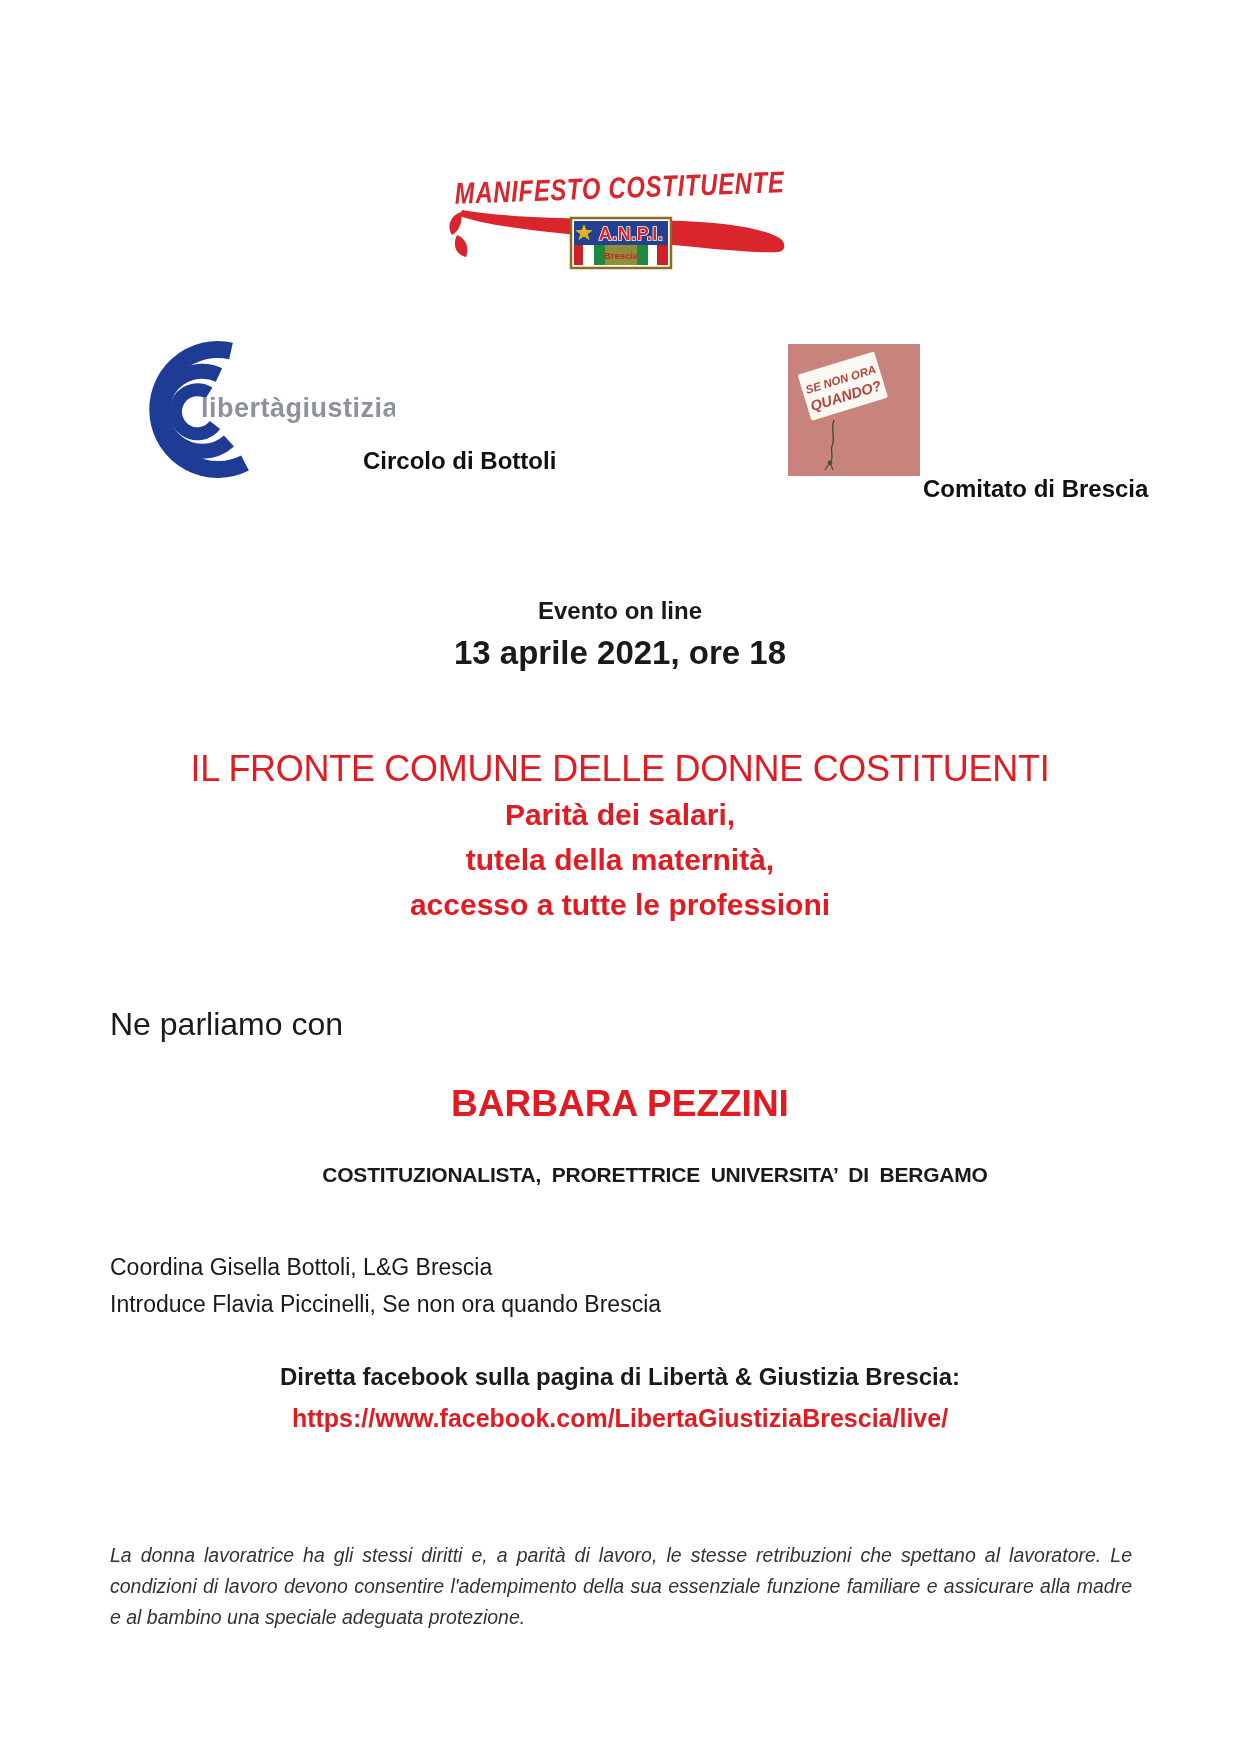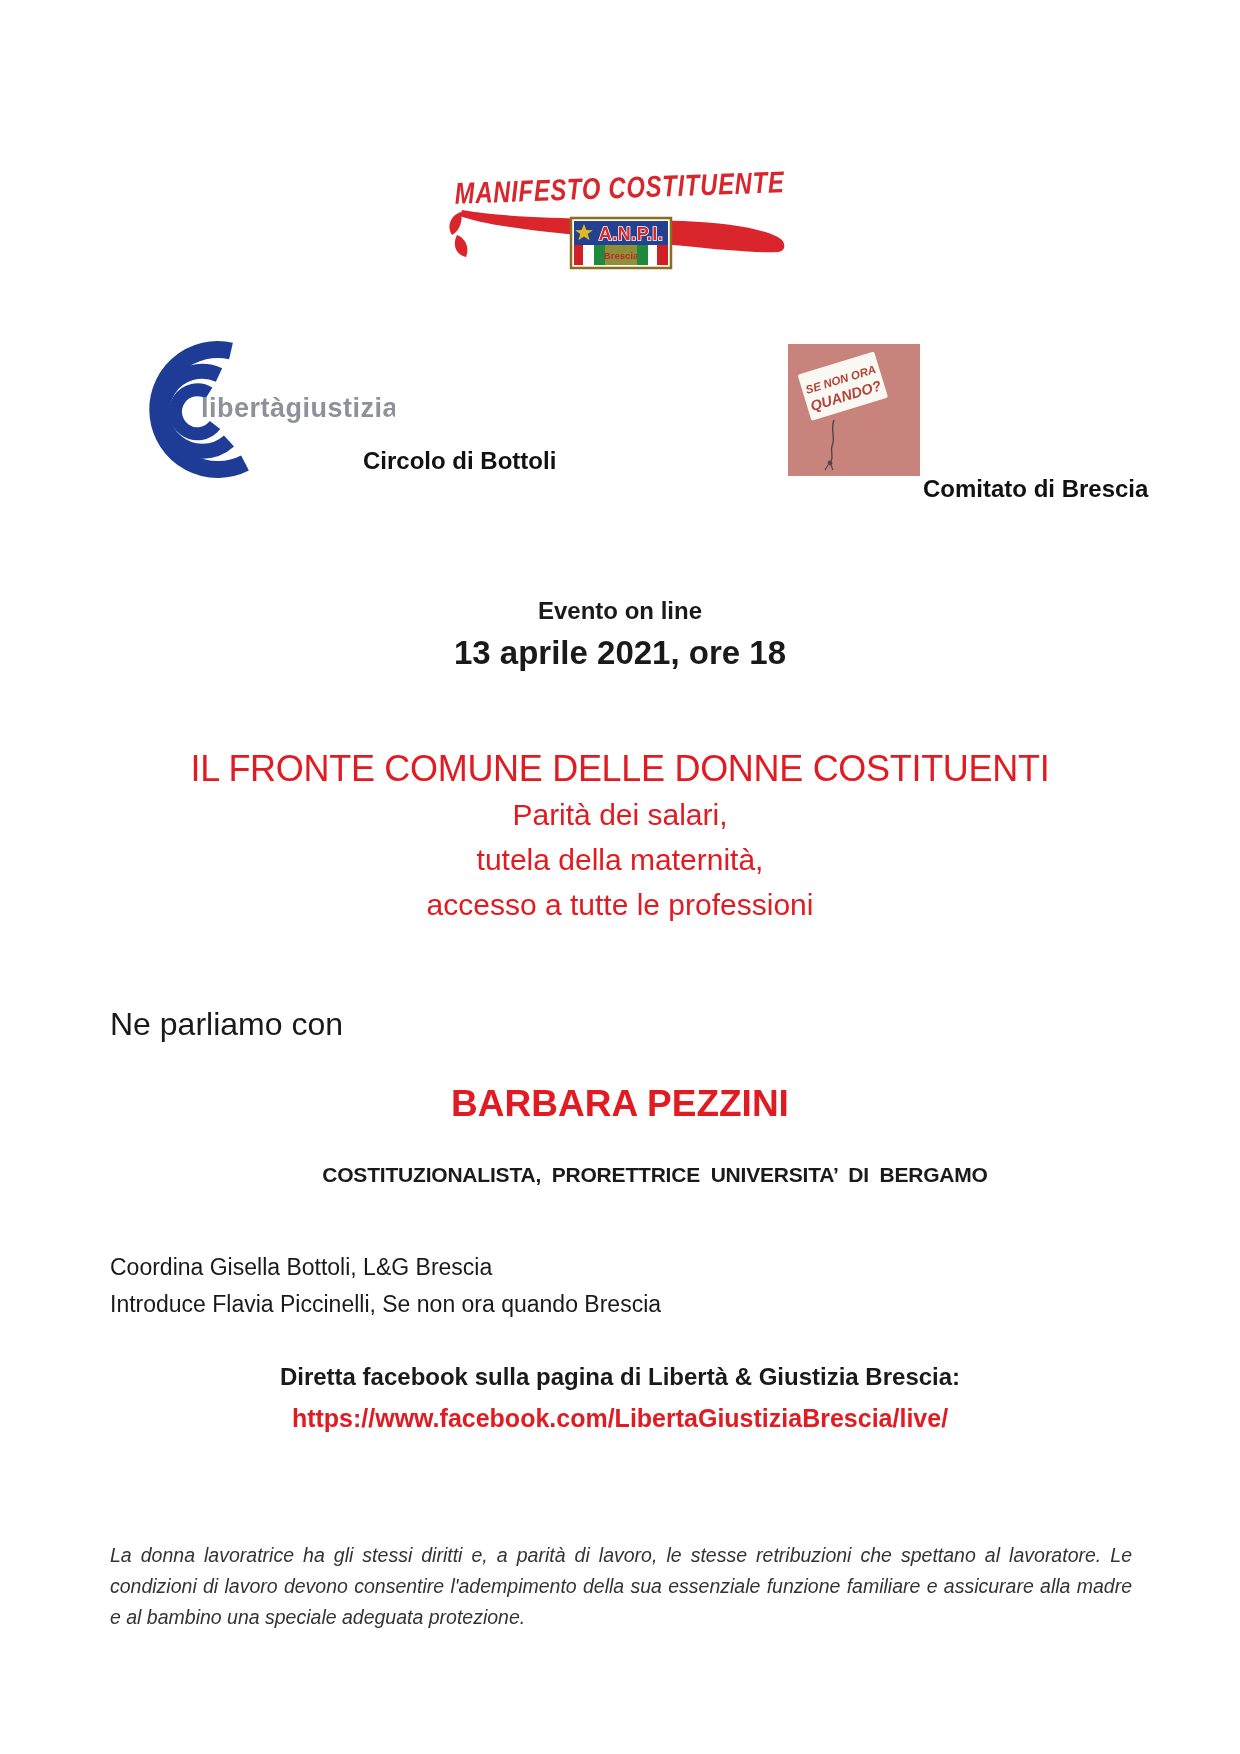--- a/index.html
+++ b/index.html
@@ -8,21 +8,21 @@
     background:#ffffff;overflow:hidden;
     font-family:"Liberation Sans", sans-serif;color:#1a1a1a;
   }
   .abs{position:absolute;}
   .center{left:0;width:1240px;text-align:center;}
   .red{color:#e11b22;}
 
   .evento-line{top:597px;font-size:24px;font-weight:bold;}
   .date-line{top:634px;font-size:33px;font-weight:bold;}
   .main-title{top:748px;font-size:36px;font-weight:normal;letter-spacing:-0.3px;}
-  .subtitle{top:792px;font-size:30px;font-weight:normal;line-height:45px;}
+  .subtitle{top:792px;font-size:30px;font-weight:bold;line-height:45px;}
   .intro-line{left:110px;top:1006px;font-size:32px;font-weight:400;}
   .speaker{top:1083px;font-size:37px;font-weight:bold;}
   .speaker-role{top:1163px;font-size:21px;font-weight:bold;word-spacing:5px;letter-spacing:-0.2px;margin-left:35px;}
   .coordina{left:110px;top:1254px;font-size:23px;}
   .introduce{left:110px;top:1291px;font-size:23px;}
   .diretta{top:1363px;font-size:24px;font-weight:bold;}
   .stream-url{top:1404px;font-size:25px;font-weight:bold;cursor:pointer;}
   .art-heading{top:1494px;font-size:20px;font-weight:bold;color:#2b2b2b;}
   .art-body{
     left:110px;top:1540px;width:1022px;

